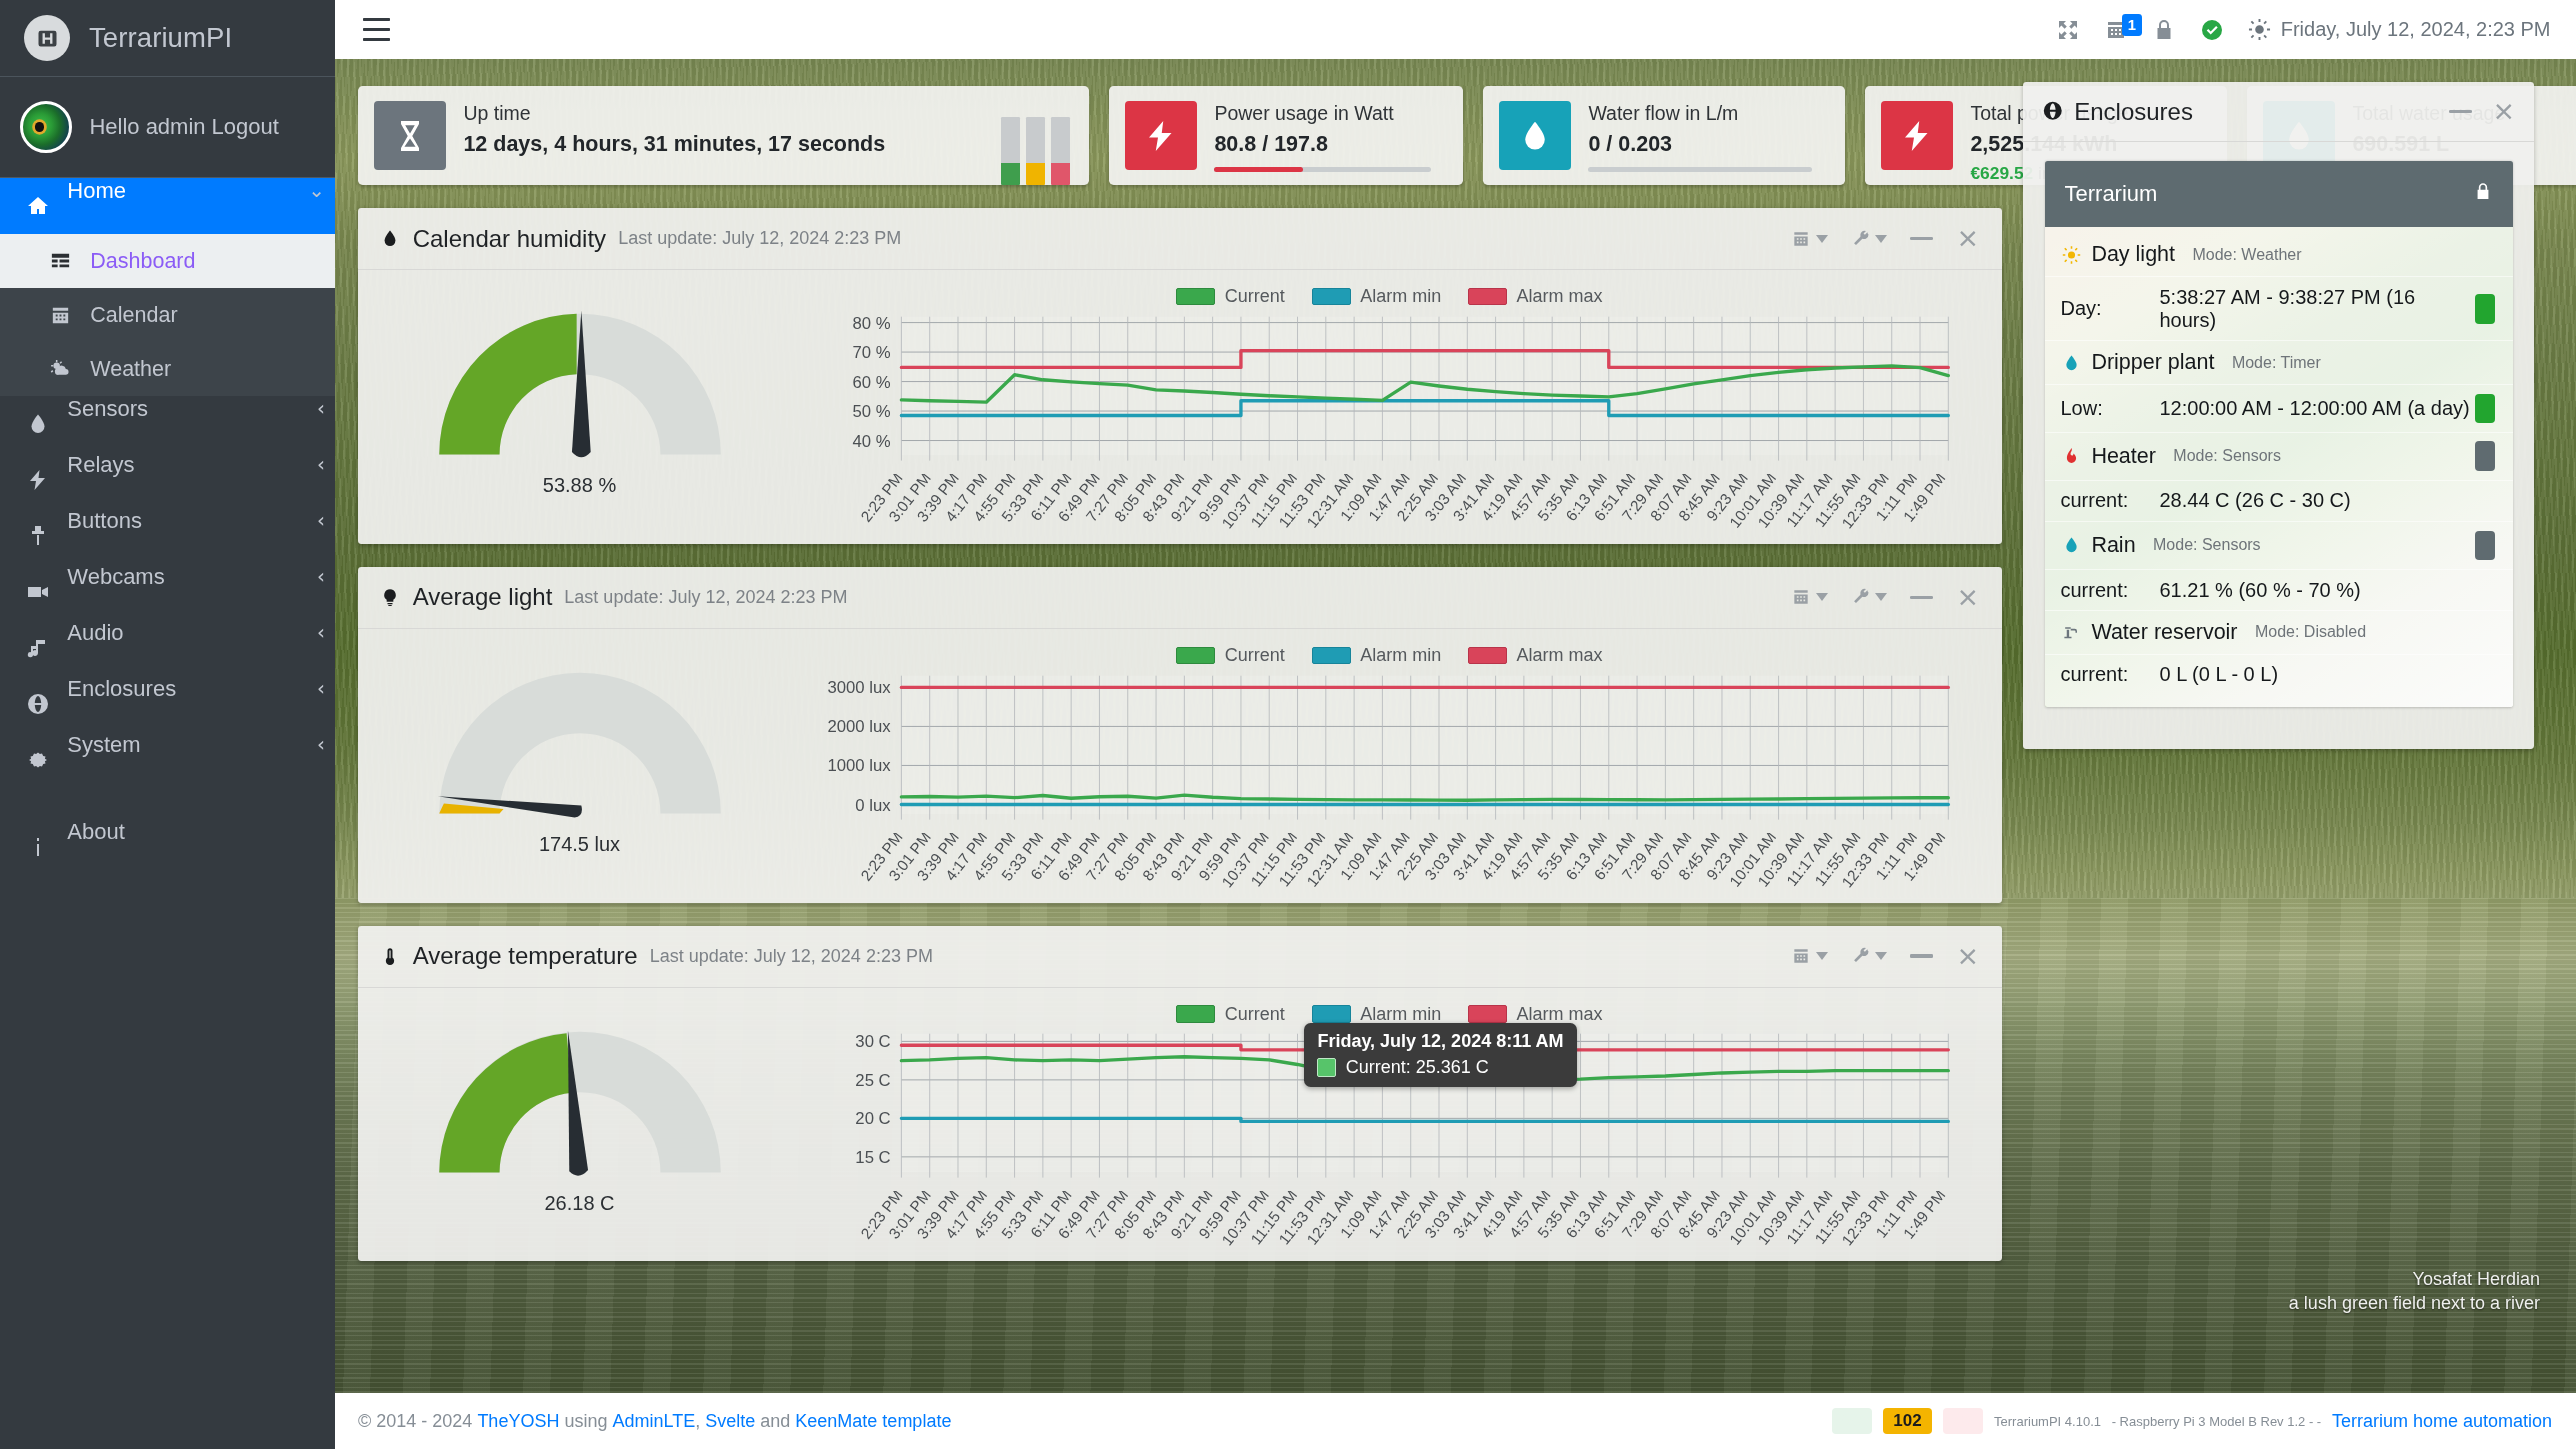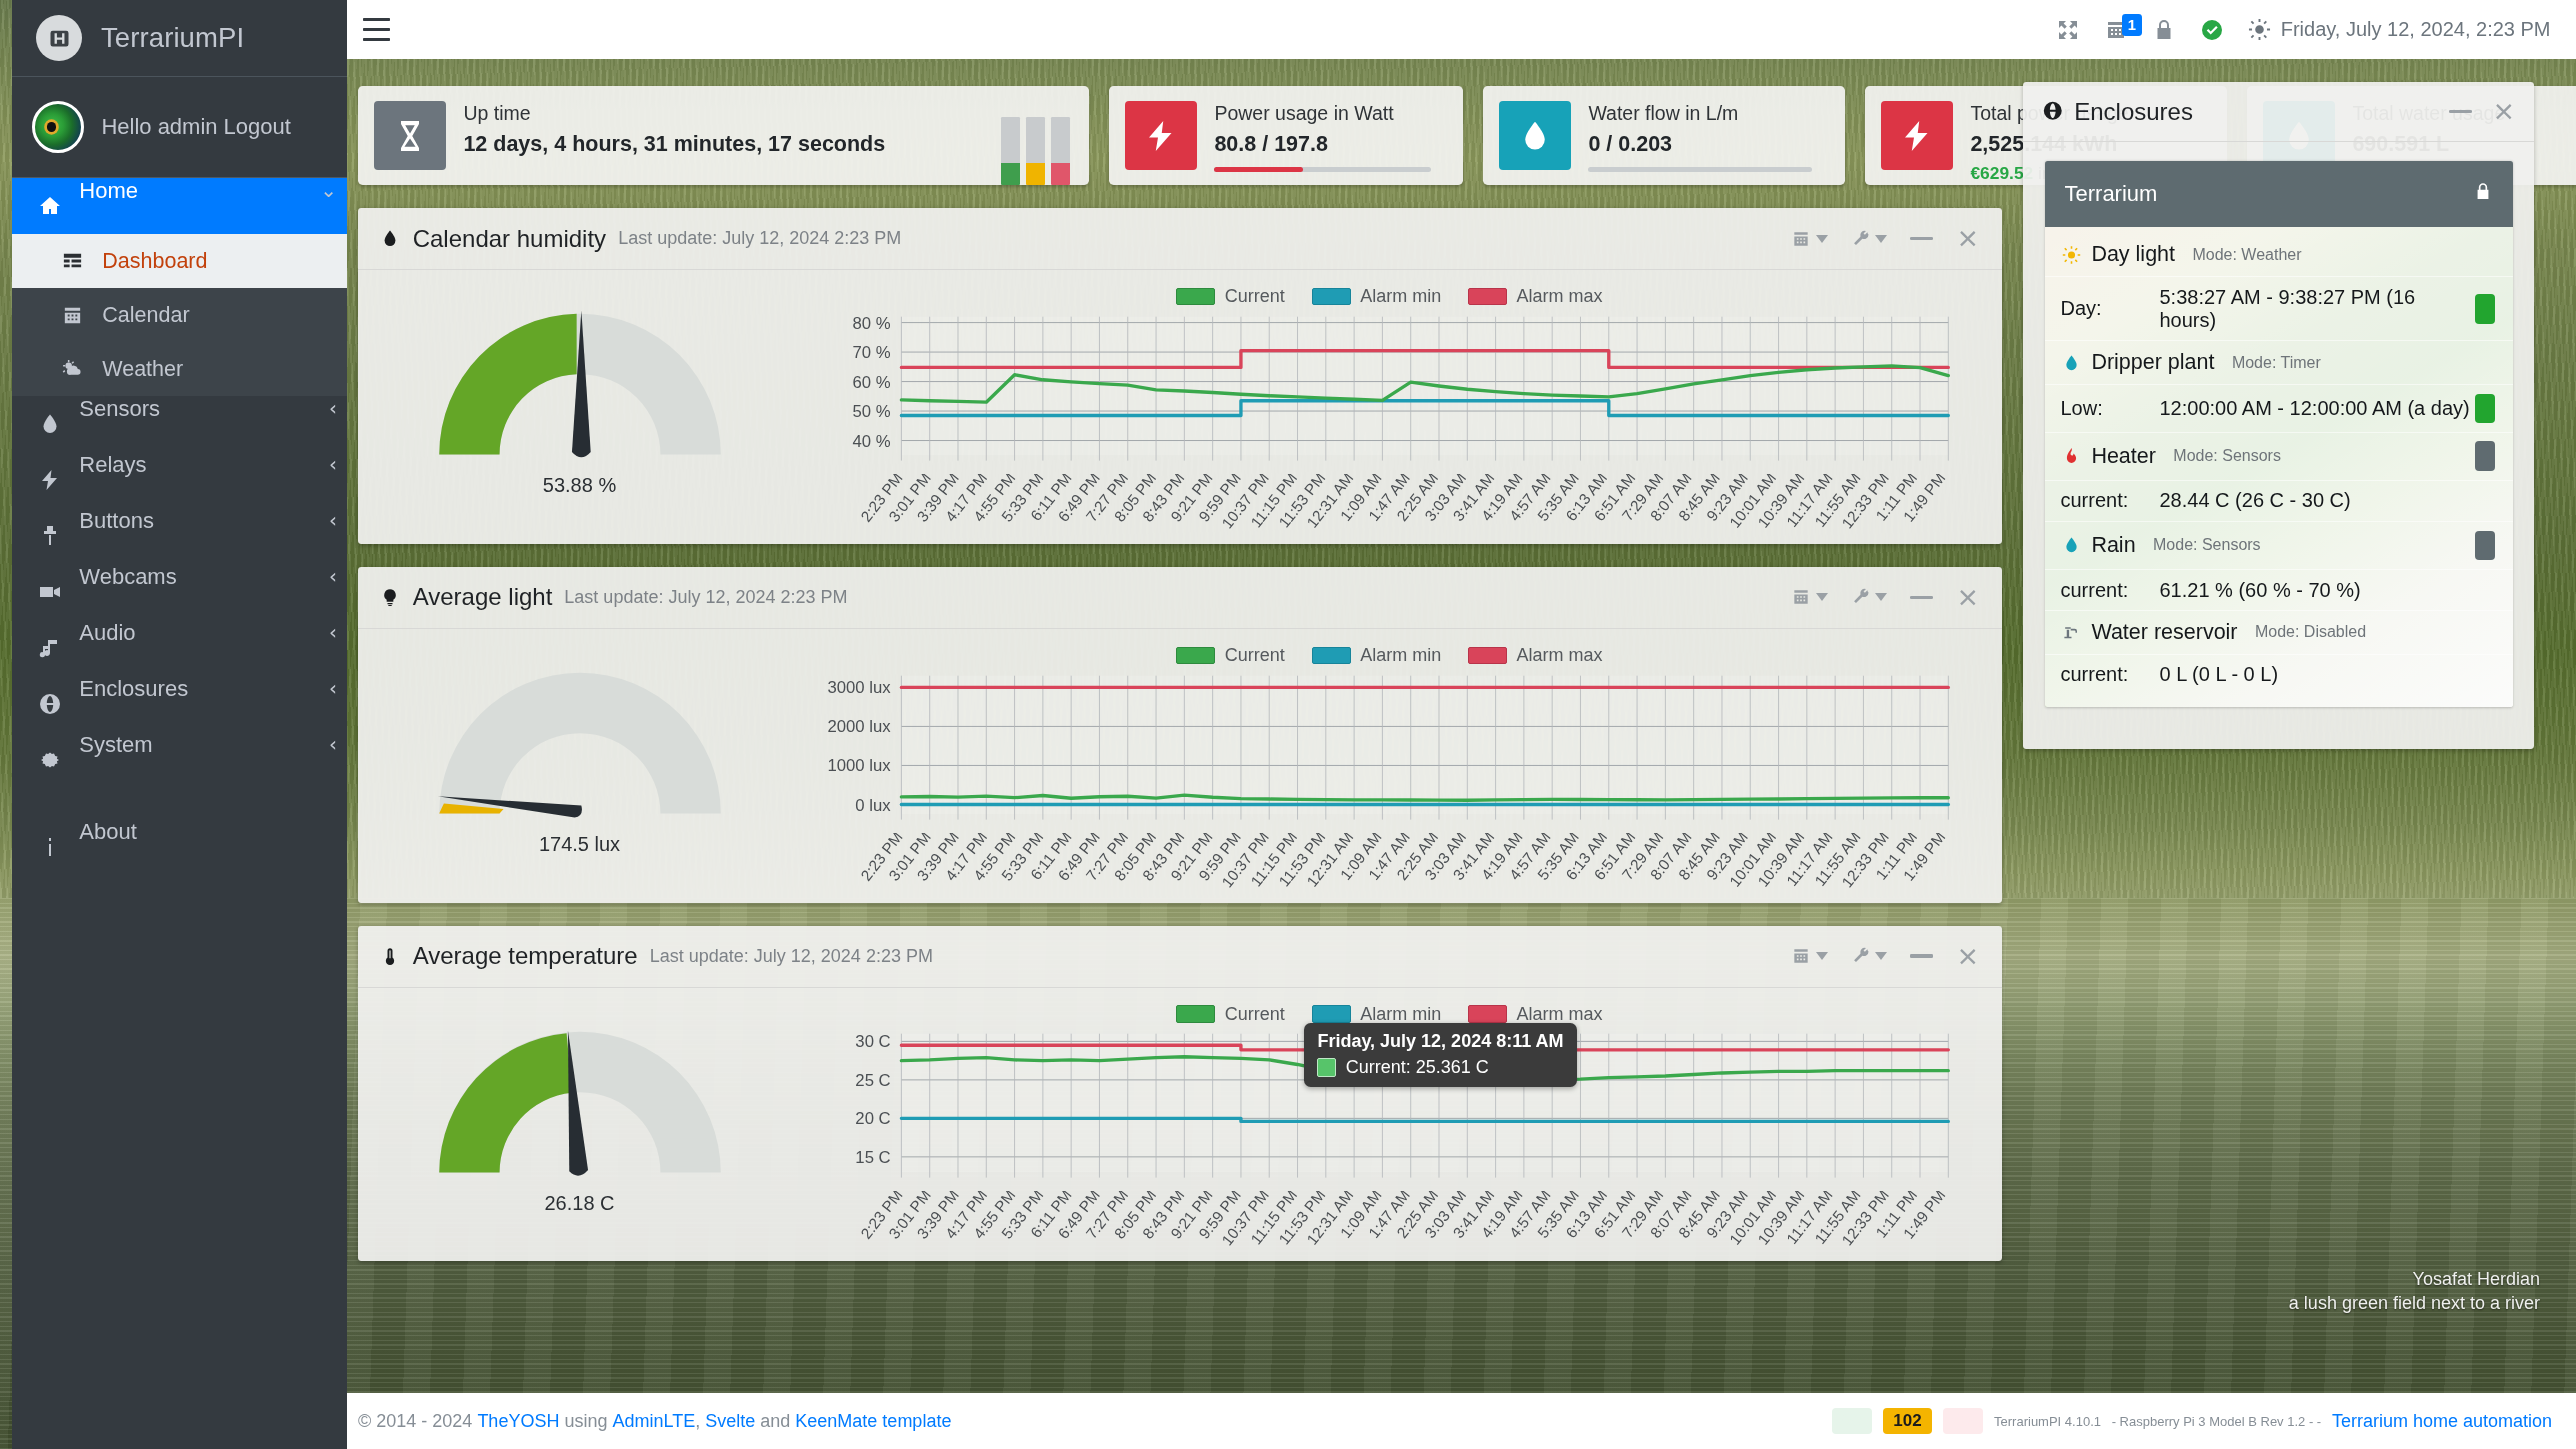--- a/index.html
+++ b/index.html
@@ -40,21 +40,21 @@
         rgba(255,255,255,.07) 0px, rgba(255,255,255,.07) 2px,
         rgba(0,0,0,.05) 2px, rgba(0,0,0,.05) 6px),
       repeating-linear-gradient(-84deg,
         rgba(255,255,255,.05) 0px, rgba(255,255,255,.05) 2.7px,
         rgba(0,0,0,.045) 2.7px, rgba(0,0,0,.045) 7.4px);
     opacity:.85;
   }
 
   
   #sidebar {
-    position: absolute; left: 12px; top: 0; width: 335px; height: 1449px;
+    position: absolute; left: 0; top: 0; width: 335px; height: 1449px;
     background: #343a40; z-index: 30;
   }
   .brand {
     height: 77px; display: flex; align-items: center; gap: 19px;
     padding-left: 24px; border-bottom: 0.7px solid #4b545c;
     background: #343a40;
   }
   .brand-logo {
     width: 46px; height: 46px; border-radius: 50%;
     background: #d8dbdd; display:flex; align-items:center; justify-content:center;
@@ -93,21 +93,21 @@
   .nav-item .arrow { font-size: 20px; color:#c2c7d0; font-family:"DejaVu Sans", sans-serif; }
   .nav-item.active { background: #007bff; color: #fff; }
   .nav-item.active .ico svg { fill: #fff; }
   .nav-treeview { background: #3d444a; }
   .nav-sub {
     display:flex; align-items:center; gap:14.8px;
     height: 54px; padding-left: 46px; color:#c2c7d0; font-size: 21.5px; cursor:pointer;
   }
   .nav-sub .ico { width: 29.5px; display:flex; align-items:center; justify-content:center; }
   .nav-sub .ico svg { width: 23px; height: 23px; fill:#c2c7d0; }
-  .nav-sub.selected { background: #eceff1; color:#c2410c; }
+  .nav-sub.selected { background: #eceff1; color:#8b5cf6; }
   .nav-sub.selected .ico svg { fill:#2b2f33; }
   .nav-spacer { height: 31px; }
 
   
   #navbar {
     position: absolute; left: 335px; top: 0; right: 0; height: 59px;
     background: #fff; display: flex; align-items: center;
     padding: 0 25.5px 0 28px; z-index: 25;
   }
   .hamburger { width: 27px; height: 23px; display:flex; flex-direction:column; justify-content:space-between; cursor:pointer;}

